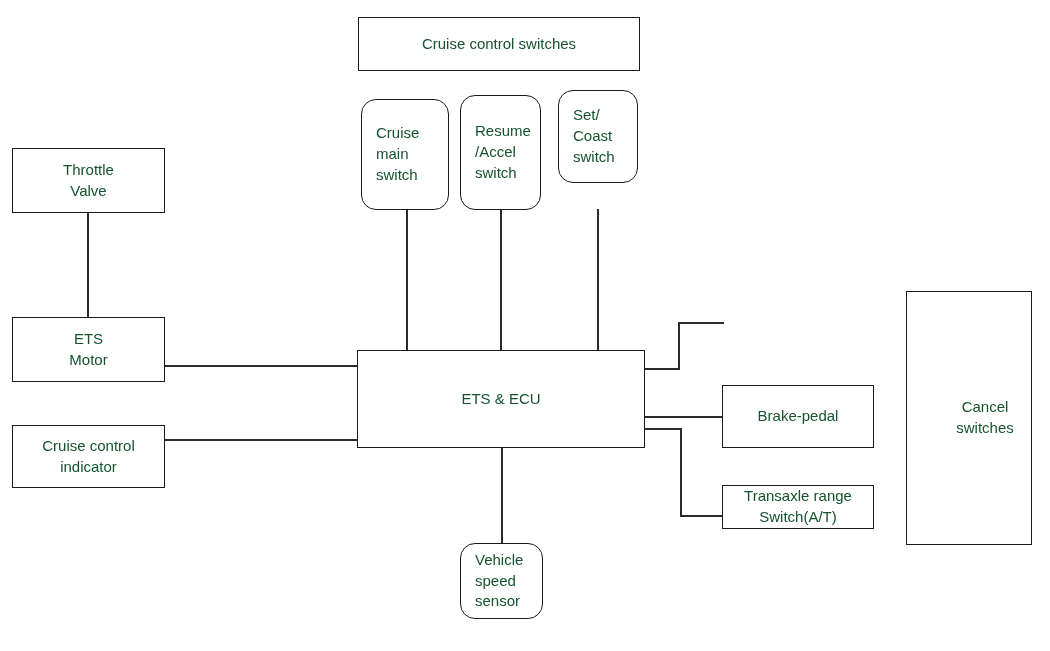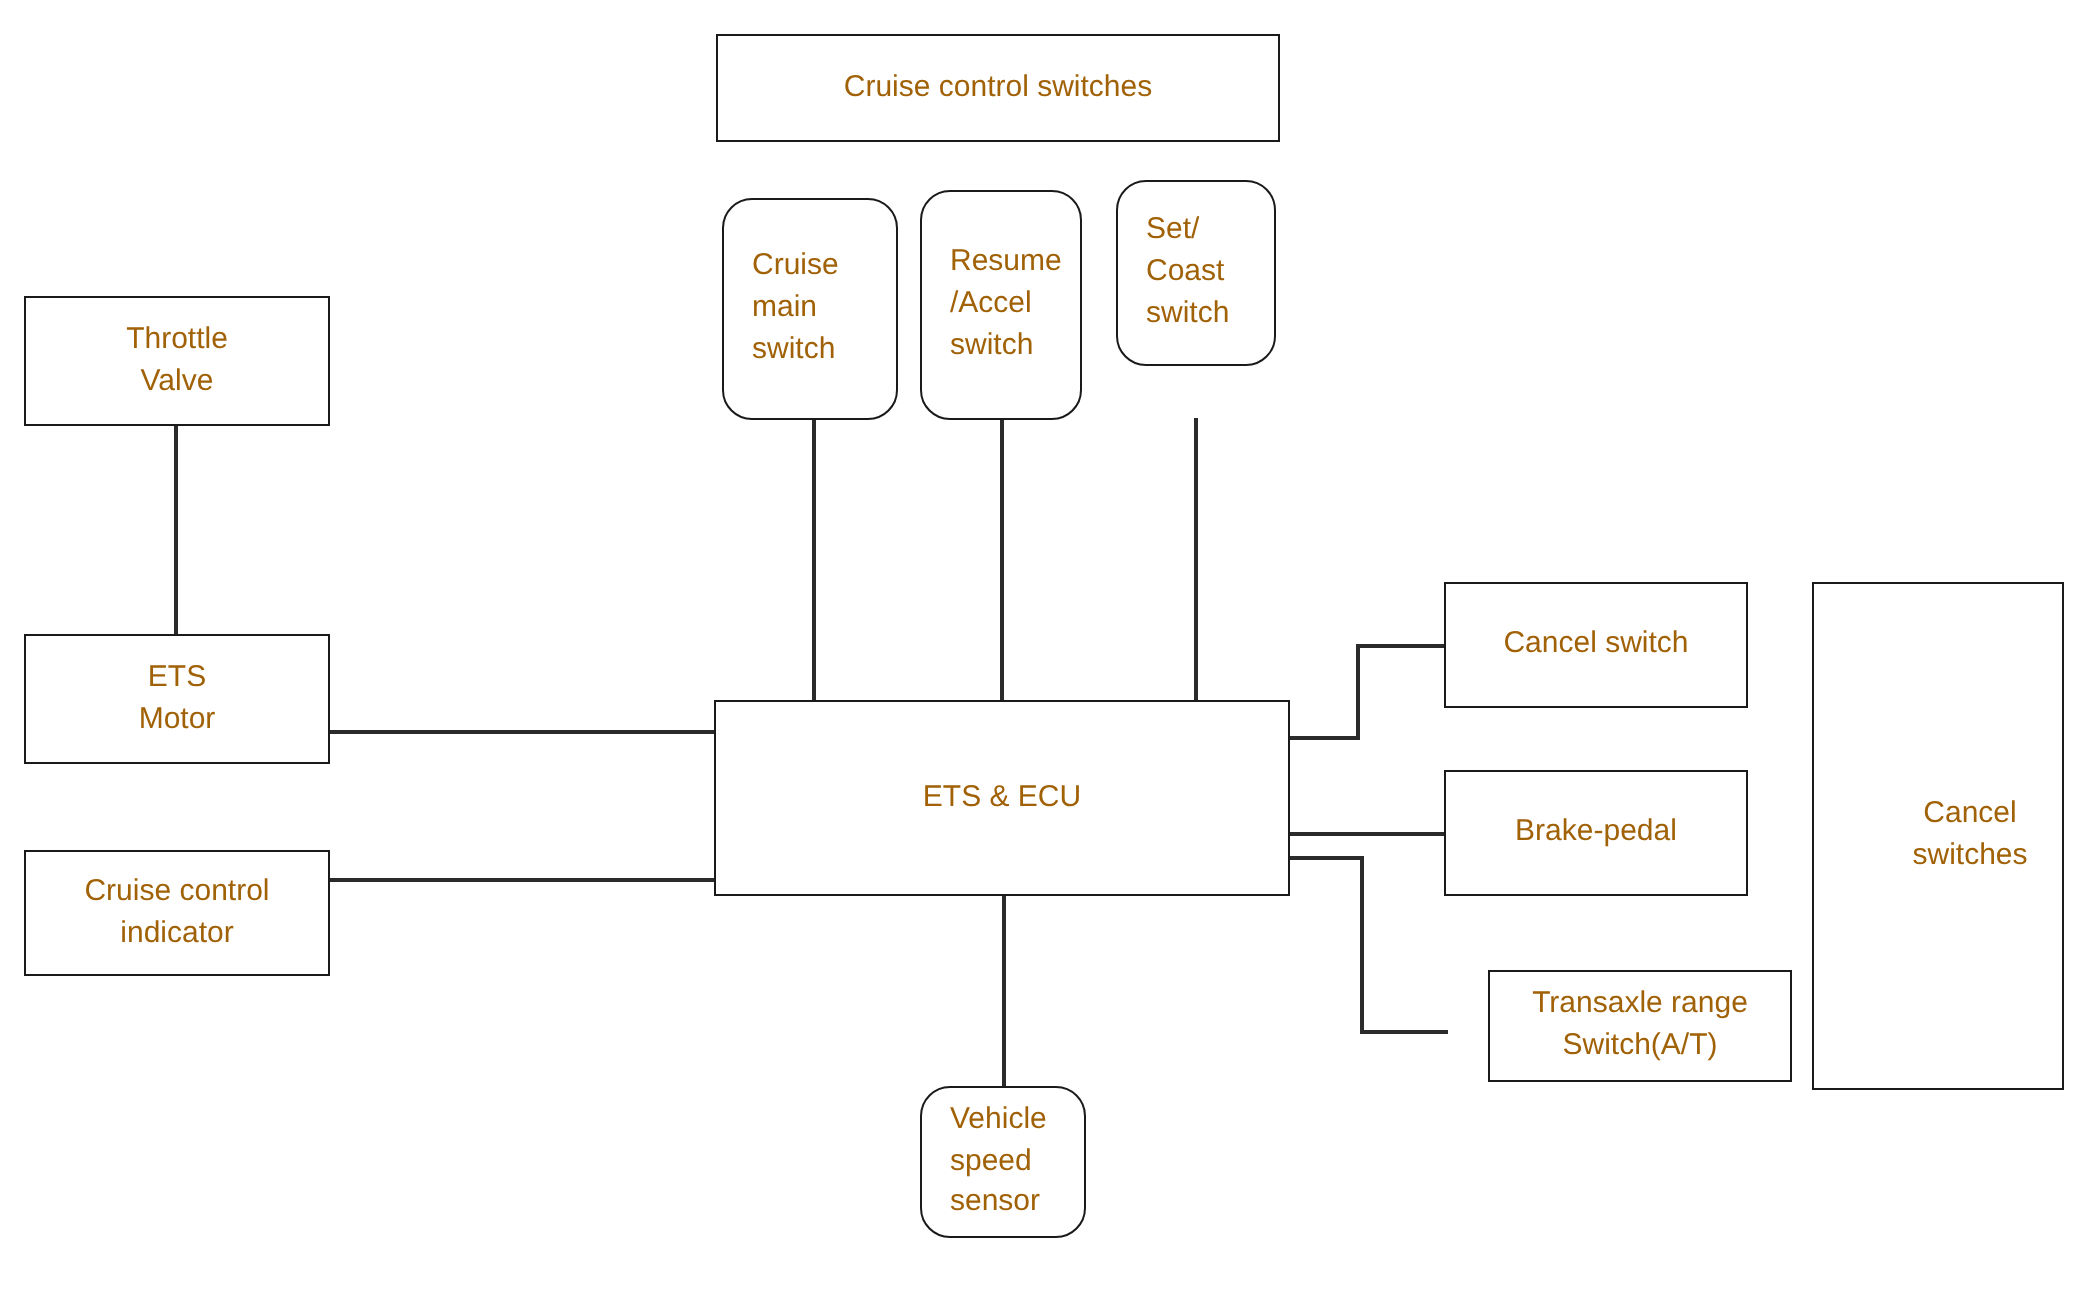--- a/index.html
+++ b/index.html
@@ -22,21 +22,21 @@
   .box {
     position: absolute;
     box-sizing: border-box;
     border: 1.6px solid #1a1a1a;
     background: #ffffff;
     display: flex;
     flex-direction: column;
     justify-content: center;
     font-size: 15px;
     line-height: 1.38;
-    color: #a16207;
+    color: #14532d;
     z-index: 3;
   }
   .box.center-text {
     align-items: center;
     text-align: center;
   }
   .box.left-text {
     align-items: flex-start;
     text-align: left;
     border-radius: 15px;
@@ -128,29 +128,26 @@
   <div class="box center-text" style="left:357px; top:350px; width:288px; height:98px;">
     <span class="label">ETS &amp; ECU</span>
   </div>
 
   <div class="box left-text" style="left:460px; top:543px; width:83px; height:76px;">
     <span class="label">Vehicle
 speed
 sensor</span>
   </div>
 
-  <div class="box center-text" style="left:722px; top:291px; width:152px; height:63px;">
-    <span class="label">Cancel switch</span>
-  </div>
 
   <div class="box center-text" style="left:722px; top:385px; width:152px; height:63px;">
     <span class="label">Brake-pedal</span>
   </div>
 
-  <div class="box center-text" style="left:722px; top:485px; width:152px; height:56px;margin-left:22px;">
+  <div class="box center-text" style="left:722px; top:485px; width:152px; height:44px;">
     <span class="label">Transaxle range
 Switch(A/T)</span>
   </div>
 
   <div class="box center-text" style="left:906px; top:291px; width:126px; height:254px;padding-left:32px;">
     <span class="label">Cancel
 switches</span>
   </div>
 
 </div>

